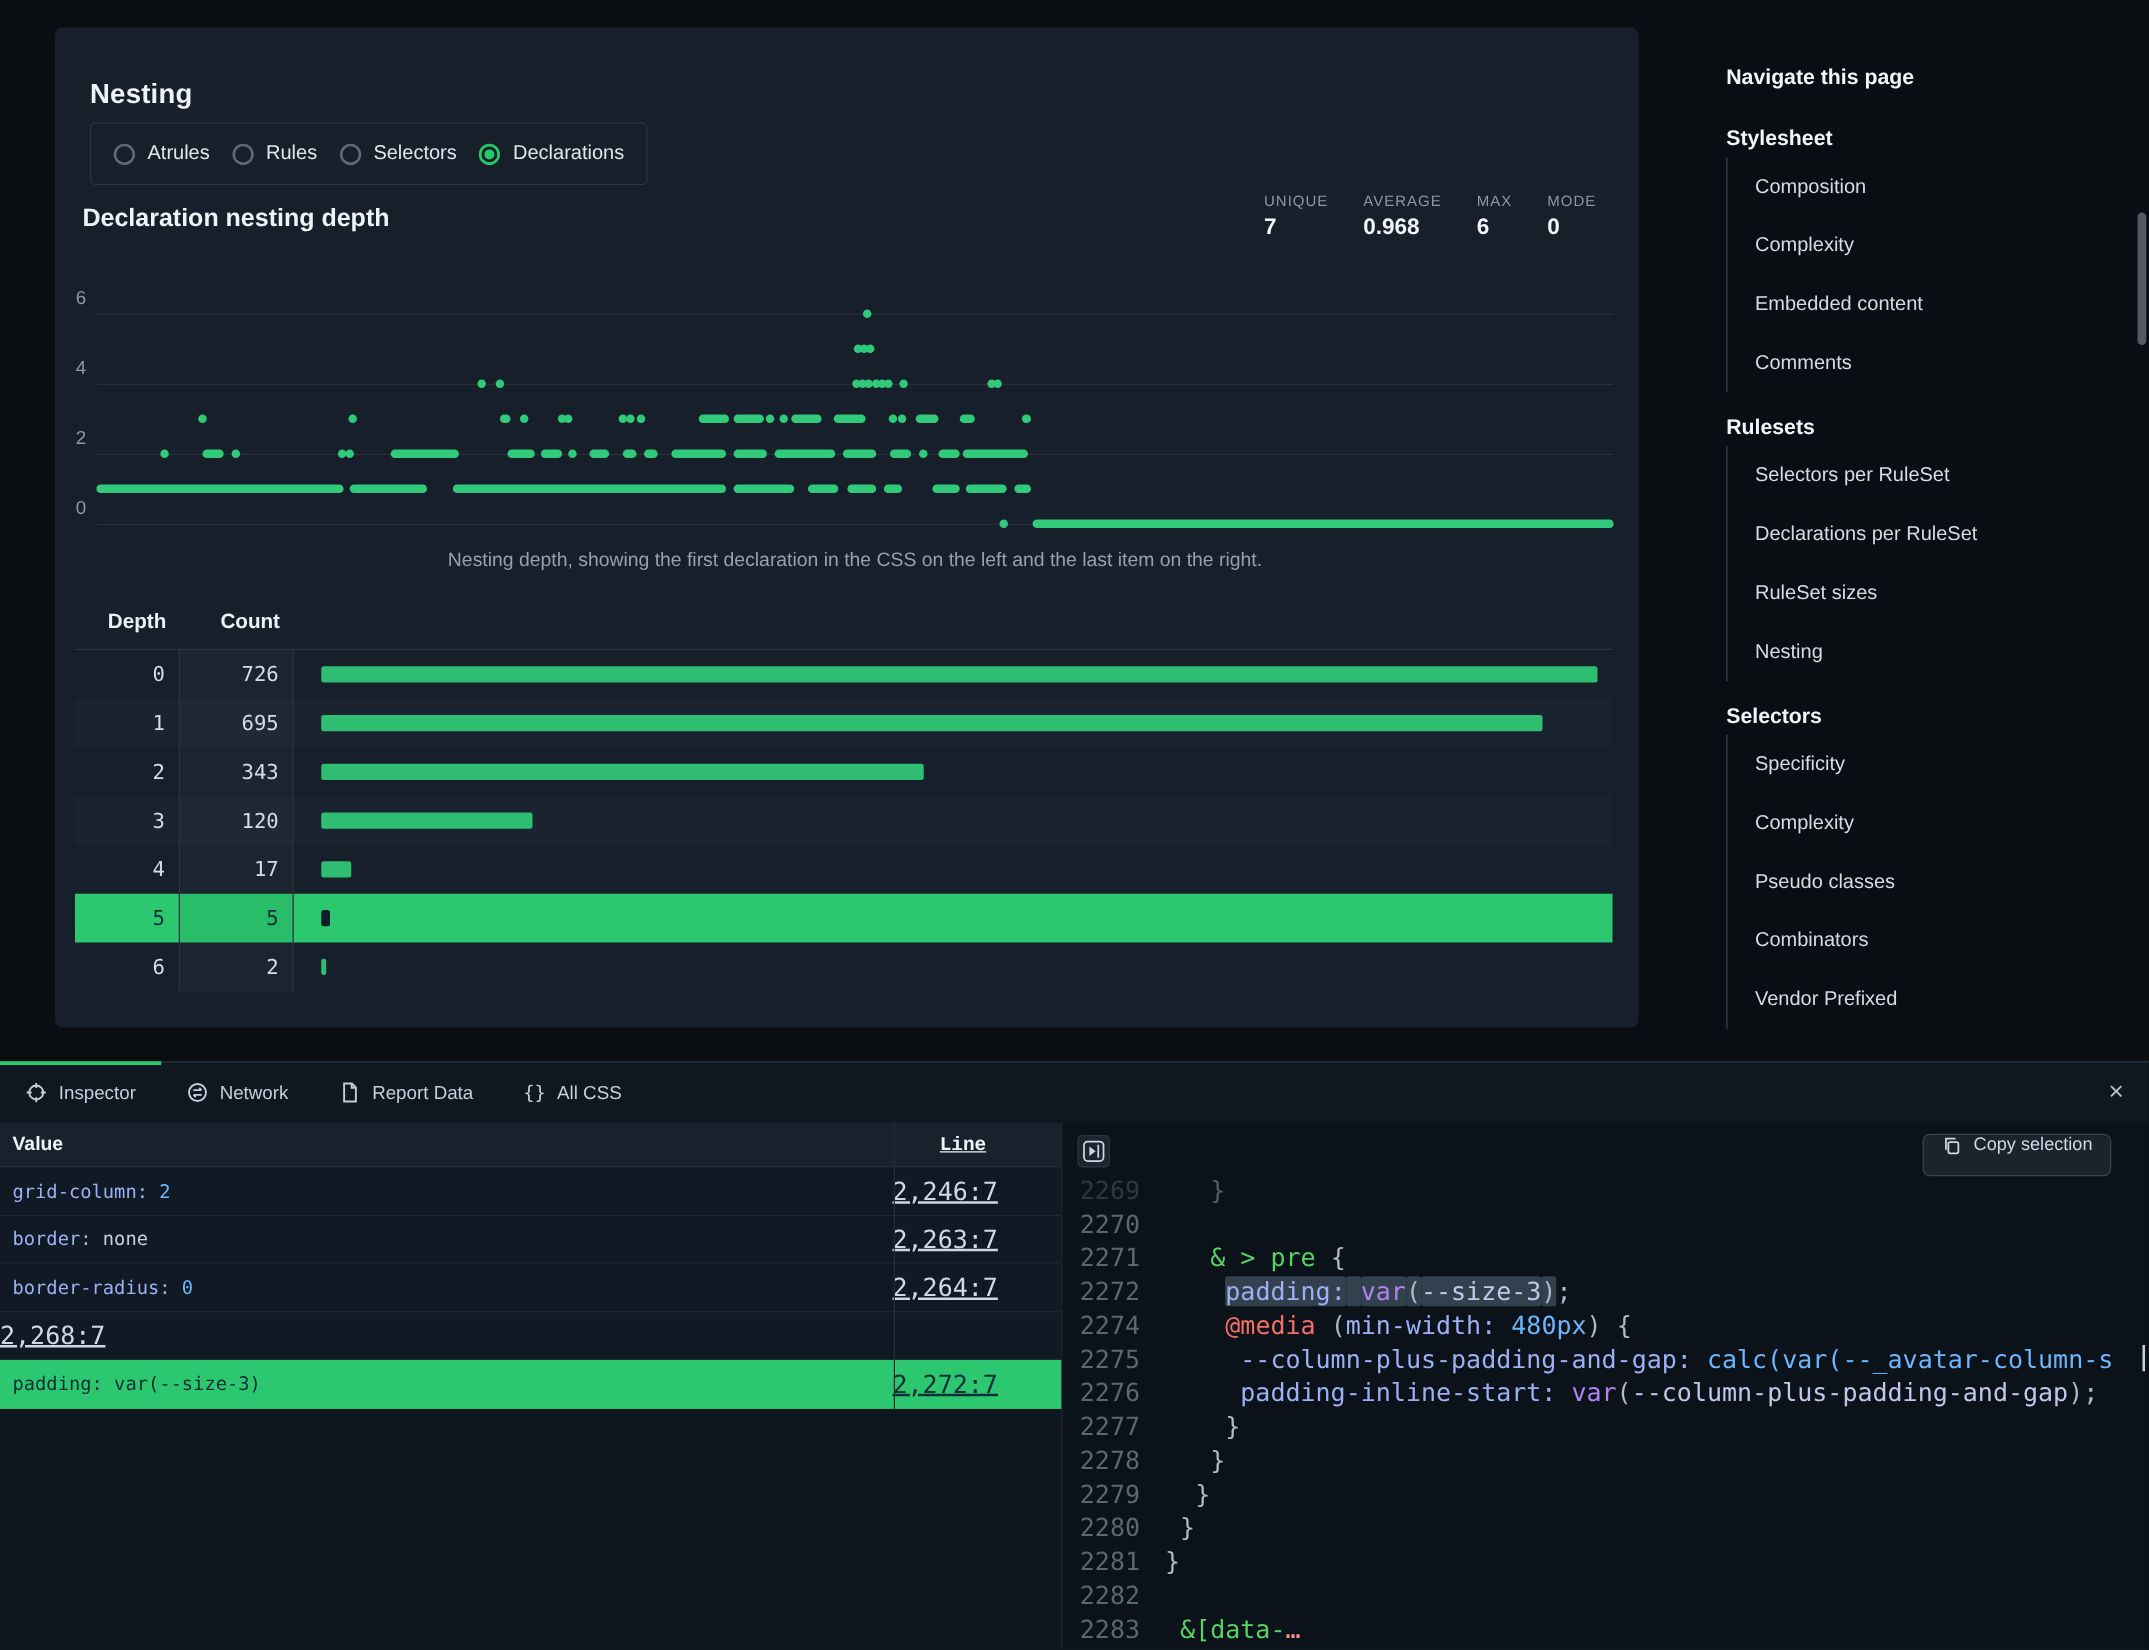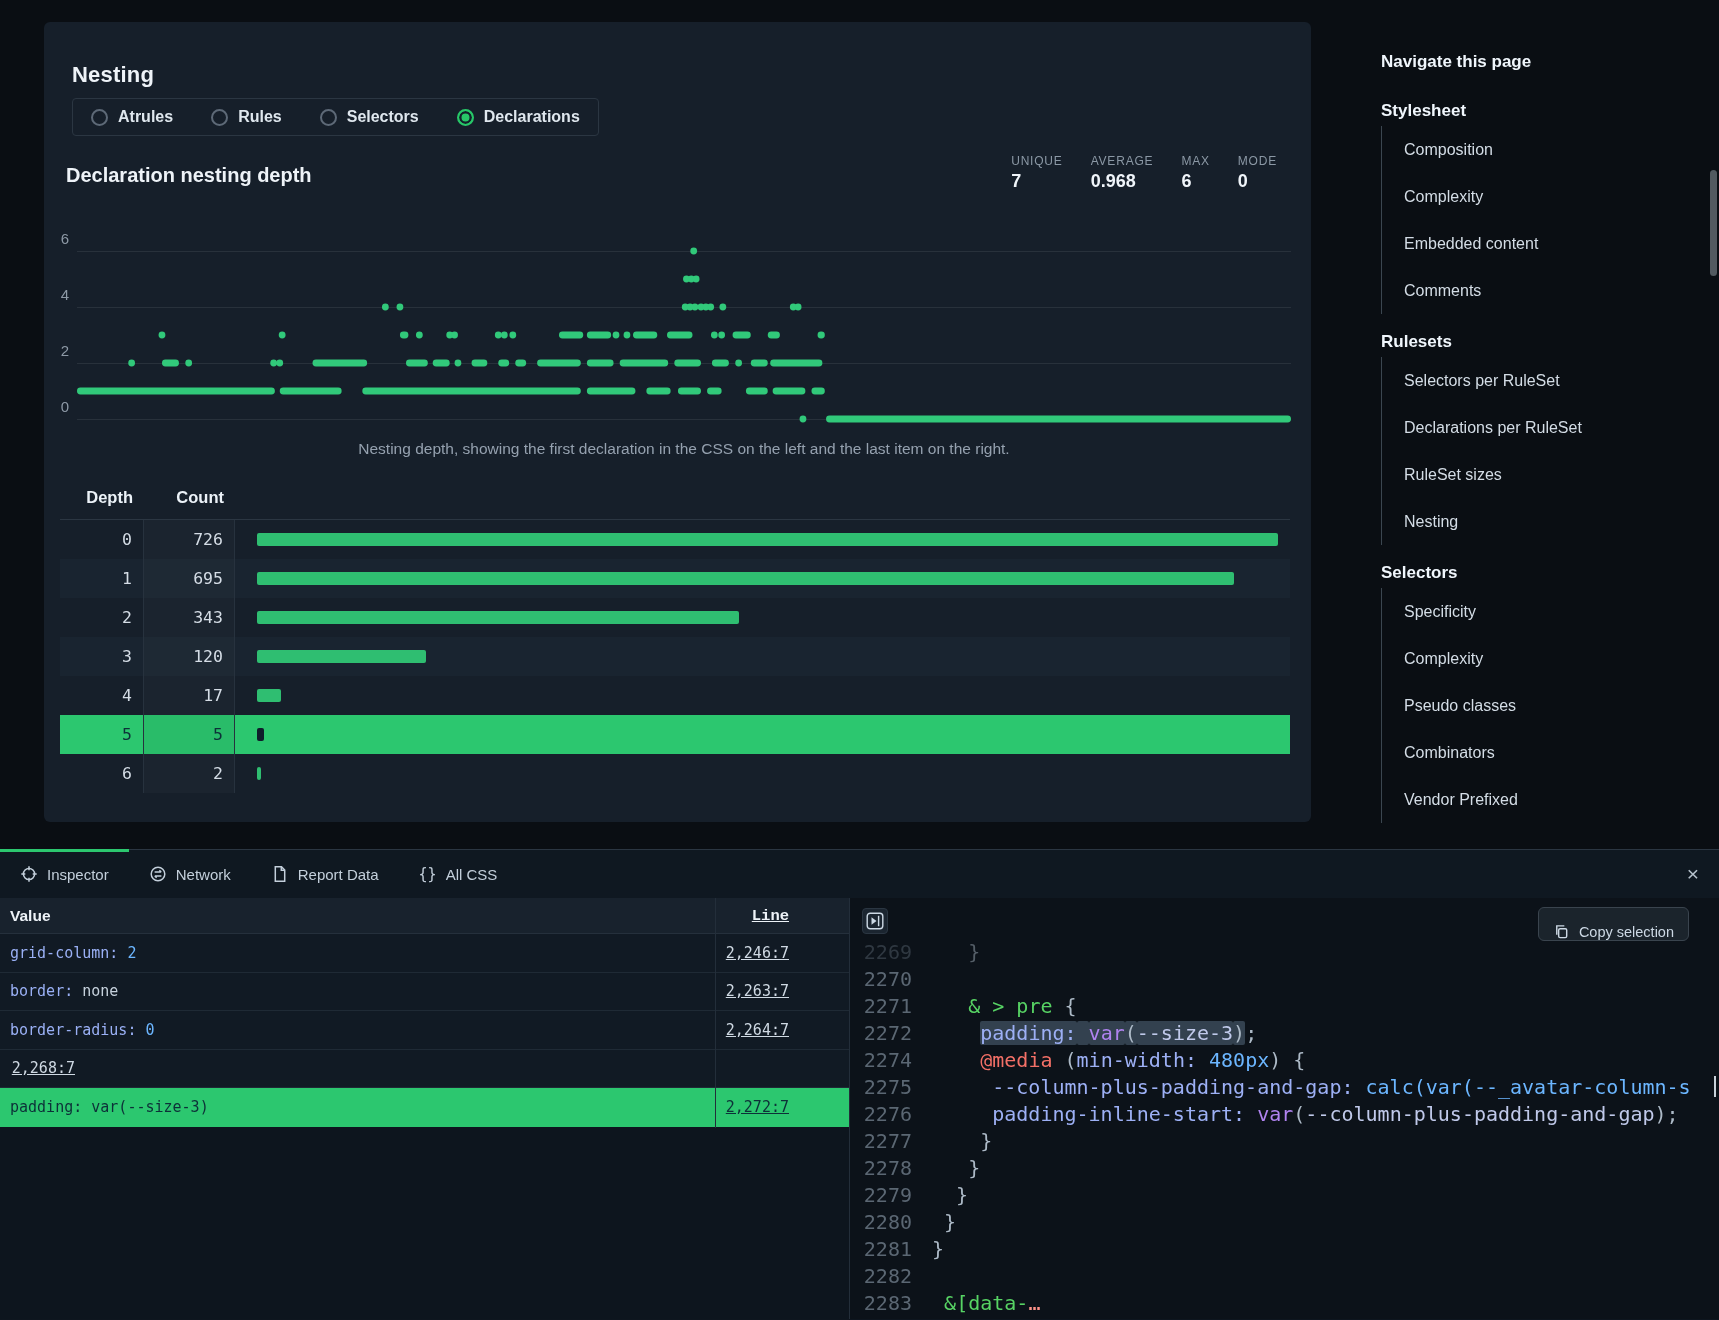--- a/index.html
+++ b/index.html
@@ -2,21 +2,21 @@
 <html><head>
 <meta charset="utf-8">
 <style>
   * { margin:0; padding:0; box-sizing:border-box; }
   html,body { width:1719px; height:1320px; overflow:hidden; }
   body { background:#0a0e13; font-family:"Liberation Sans", sans-serif; position:relative; color:#cdd9e5; }
 
   
   .card { position:absolute; left:44px; top:22px; width:1267px; height:800px; background:#161f2a; border-radius:6px; }
   .card-title { position:absolute; left:28px; top:40px; font-size:22px; font-weight:700; color:#eef3f8; letter-spacing:.2px; }
-  .radio-group { position:absolute; left:28px; top:76px; display:flex; align-items:center; gap:38px; border:1px solid #2b3642; border-radius:4px; padding:8px 18px; height:38px;font-weight:bold; }
+  .radio-group { position:absolute; left:28px; top:76px; display:flex; align-items:center; gap:18px; border:1px solid #2b3642; border-radius:4px; padding:8px 18px; height:50px; }
   .radio-opt { display:flex; align-items:center; gap:10px; font-size:16px; color:#dfe7ee; cursor:pointer; }
   .radio-dot { width:17px; height:17px; border-radius:50%; border:2px solid #5d6977; background:transparent; flex:0 0 auto; }
   .radio-opt.sel .radio-dot { border-color:#27c768; background:#27c768; box-shadow:inset 0 0 0 2.5px #14202b; }
 
   .section-row { position:absolute; left:22px; right:34px; top:132px; display:flex; justify-content:space-between; align-items:flex-start; }
   .section-heading { font-size:20px; font-weight:700; color:#eef3f8; margin-top:10px; }
   .stats { display:flex; gap:28px; }
   .stat { display:flex; flex-direction:column; }
   .stat-label { font-size:12px; color:#8b98a5; letter-spacing:.8px; }
   .stat-value { font-size:18px; font-weight:700; color:#f0f5fa; margin-top:3px; }
@@ -63,28 +63,28 @@
   .vt-colsep { position:absolute; left:715px; top:0; width:1px; height:230px; background:#232e3a; }
   .vt-head { height:36px; display:flex; align-items:center; background:#18222d; border-bottom:1px solid #25303c; }
   .vt-head .vh1 { padding-left:10px; font-size:15.5px; font-weight:700; color:#eef3f8; flex:1; }
   .vt-head .vh2 { width:135px; padding-right:60px; text-align:right; font-size:15.5px; font-weight:700; color:#eef3f8; text-decoration:underline;font-family:Liberation Mono, monospace; }
   .vt-row { height:38.5px; display:flex; align-items:center; background:#111a24; border-bottom:1px solid #1f2a35; }
   .vt-val { flex:1; padding-left:10px; font-family:"DejaVu Sans Mono", monospace; font-size:15px; }
   .vt-prop { color:#9ab0f5; }
   .vt-plain { color:#c6d1dc; }
   .vt-num { color:#6cb6ff; }
   .vt-line { width:135px; padding-right:60px; text-align:right; }
-  .vt-line a { font-family:"DejaVu Sans Mono", monospace; font-size:15px; color:#cfd9e3; text-decoration:underline; cursor:pointer; }
+  .vt-line a { font-family:"DejaVu Sans Mono", monospace; font-size:20px; color:#cfd9e3; text-decoration:underline; cursor:pointer; }
   .vt-row.hl { background:#2cc76f; border-bottom-color:#2cc76f; }
   .vt-row.hl .vt-prop, .vt-row.hl .vt-plain, .vt-row.hl .vt-num { color:#0d3038; }
   .vt-row.hl .vt-line a { color:#0d3038; }
 
   .code-pane { flex:1; background:#0c1219; position:relative; overflow:hidden; }
   .toggle-btn { position:absolute; left:12px; top:10px; width:26px; height:26px; background:#1b2530; border:1px solid #2b3642; border-radius:4px; display:flex; align-items:center; justify-content:center; cursor:pointer; }
-  .copy-btn { position:absolute; right:30px; top:9px; height:34px; display:flex; align-items:flex-end; gap:9px; padding:0 14px; background:#1b242c; border:1px solid #3a444e; border-radius:6px; font-size:14.5px; color:#cdd9e5; cursor:pointer; }
+  .copy-btn { position:absolute; right:30px; top:9px; height:34px; display:flex; align-items:flex-start; gap:9px; padding:0 14px; background:#1b242c; border:1px solid #3a444e; border-radius:6px; font-size:14.5px; color:#cdd9e5; cursor:pointer; }
   .code { padding-top:40px; }
   .code-line { height:27px; display:flex; align-items:center; white-space:pre; position:relative; font-family:"DejaVu Sans Mono", monospace; font-size:20px; }
   .code-line .ln { display:inline-block; width:52px; margin-left:10px; margin-right:8px; text-align:right; color:#5b6773; flex:0 0 auto; }
   .code-line.faded { opacity:.45; }
   .code-line .sel { background:#33414f; border-radius:2px; }
   .caret { position:absolute; right:3px; top:3px; width:2px; height:21px; background:#c8d1d9; }
 </style>
 </head>
 <body>
 

